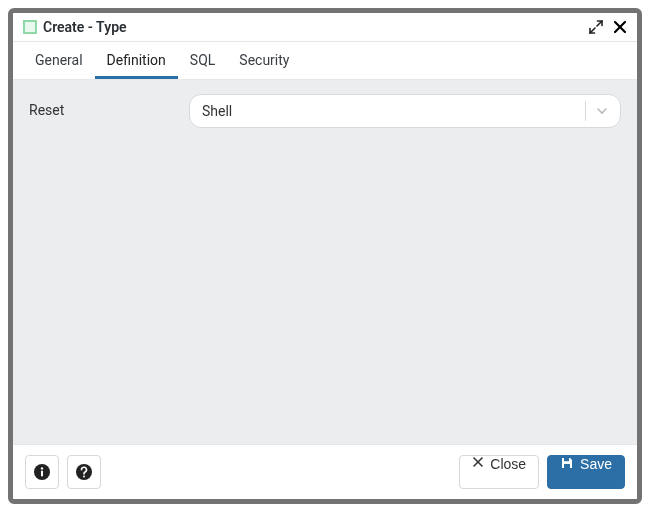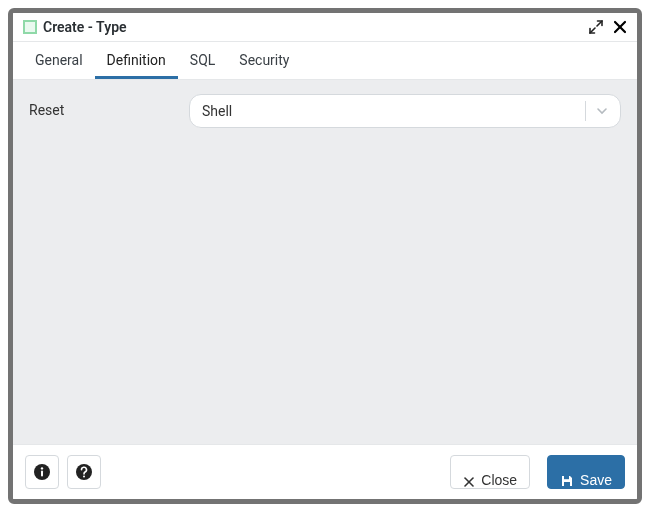--- a/index.html
+++ b/index.html
@@ -129,29 +129,28 @@
   }
   .btn {
     height: 34px;
     border: 1px solid #d5d9dd;
     border-radius: 4px;
     background: #fff;
     padding: 0 12px;
     font-size: 14px;
     color: #333;
     display: flex;
-    align-items: flex-end;
+    align-items: flex-start;
     gap: 6px;
     cursor: pointer;
   }
   .btn.primary {
     background: #2c6fa6;
     border-color: #2c6fa6;
     color: #fff;
-    margin-left: 9px;
   }
 </style>
 </head>
 <body>
 
 <div class="dialog">
 
   <div class="titlebar">
     <span class="title-icon"></span>
     <span class="title-text">Create - Type</span>

